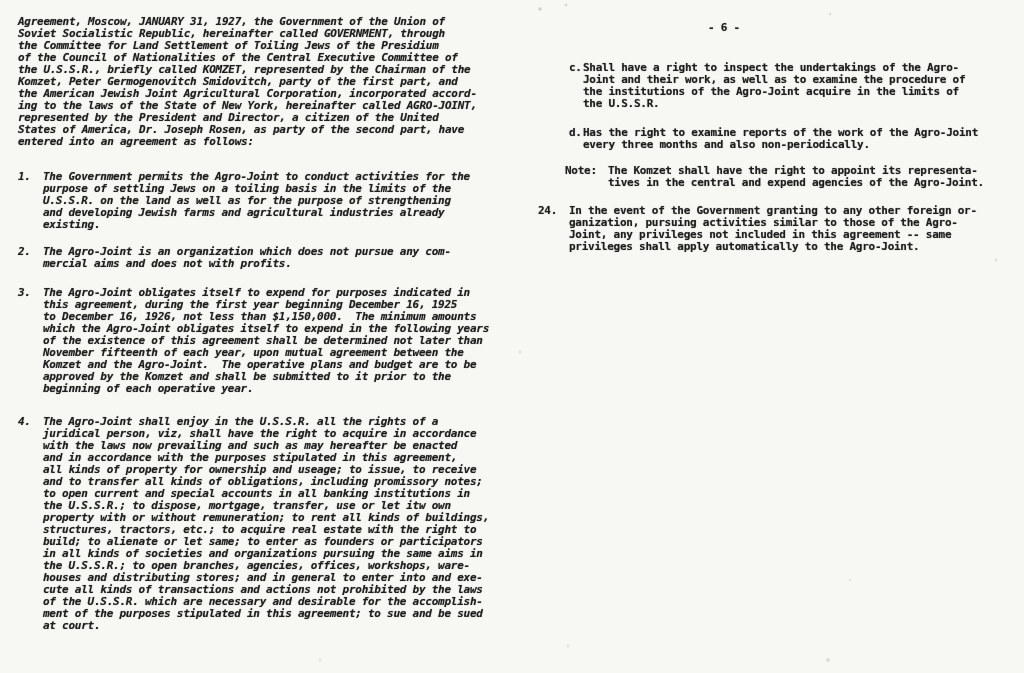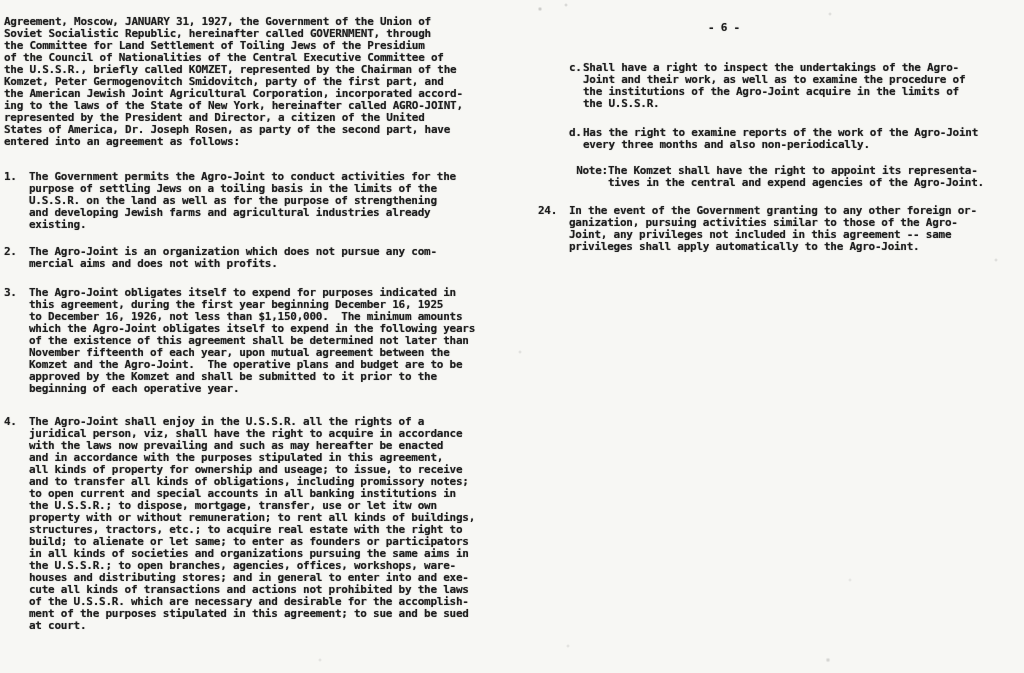--- a/index.html
+++ b/index.html
@@ -32,21 +32,21 @@
   .page {
     position: absolute;
     color: #1e1e1e;
     font-size: 11px;
     line-height: 12px;
     font-weight: bold;
     letter-spacing: -0.25px;
     filter: blur(0.32px);
     text-shadow: 0 0 1px rgba(30,30,30,.5);
   }
-  #left-page  { left: 4px;  top: 16px; width: 480px; }
+  #left-page  { left: 18px;  top: 16px; width: 480px; font-style: italic; }
   #right-page { left: 538px; top: 22px; width: 486px; }
 
   .txt { white-space: pre; }
 
   .preamble { margin: 0 0 23px 0; }
 
   .item { display: flex; }
   .item .num { flex: 0 0 25px; white-space: pre; }
   .item .body { flex: 1 1 auto; }
 
@@ -55,21 +55,21 @@
   #item-3 { margin-bottom: 21px; }
 
   .pagenum { margin-left: 170px; height: 12px; }
 
   .sub-item { margin-left: 31px; }
   .sub-item .num { flex: 0 0 14px; }
   #sub-item-c { margin-top: 28px; margin-bottom: 17px; }
   #sub-item-d { margin-bottom: 14px; }
 
   #note-block { margin-left: 27px; margin-bottom: 16px; }
-  #note-block .num { flex: 0 0 43px; text-align: right; }
+  #note-block .num { flex: 0 0 43px; }
 
   #item-24 { margin-left: 0; margin-bottom: 82px; }
   #item-24 .num { flex: 0 0 31px; }
 
   .sig { margin-left: 84px; white-space: pre; }
   #sig-komzet { margin-bottom: 44px; }
   .sig-name-line { padding-left: 284px; white-space: pre; }
 </style>
 </head>
 <body>

